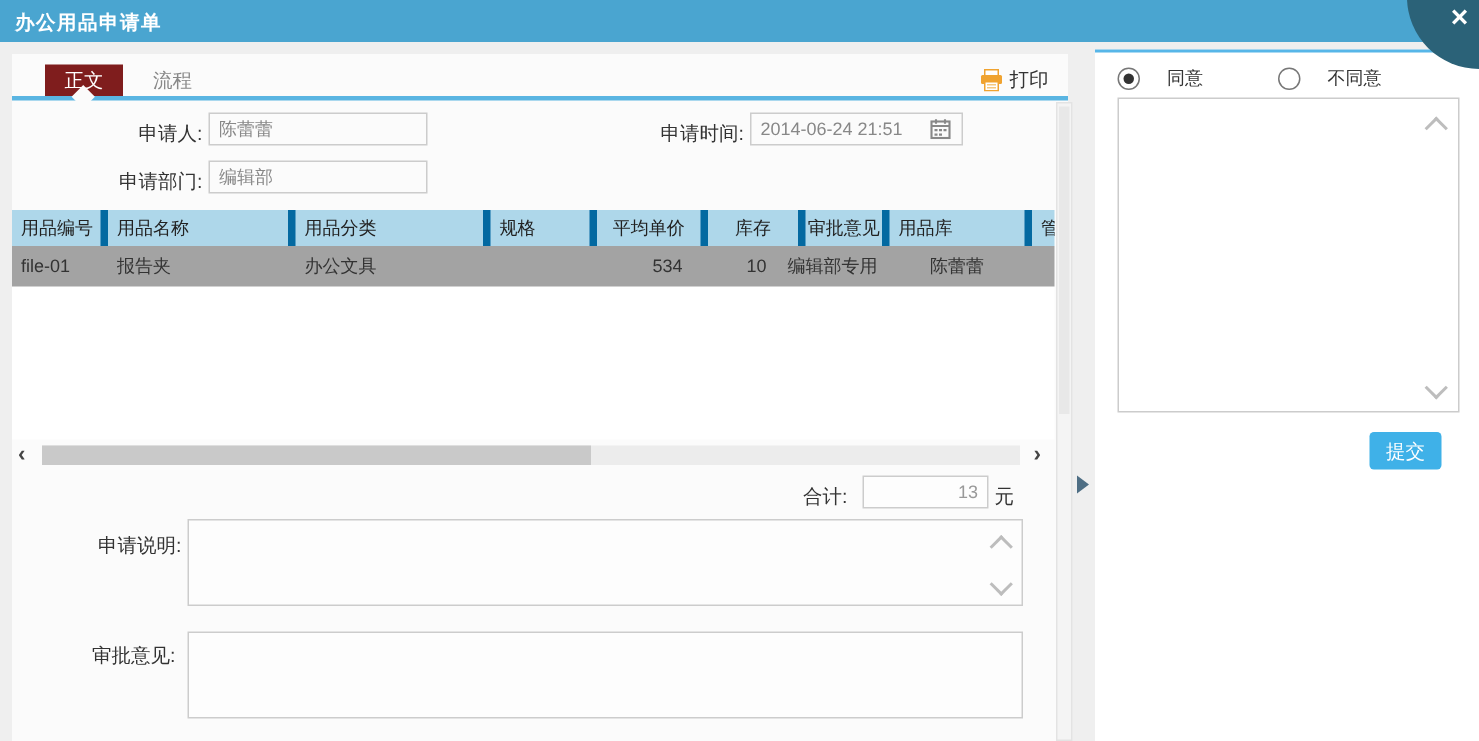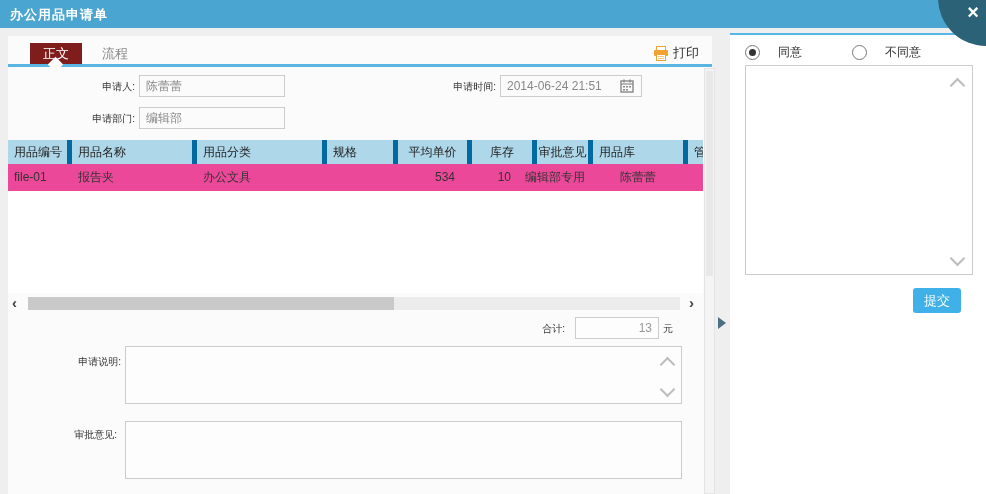--- a/index.html
+++ b/index.html
@@ -15,29 +15,29 @@
   .main-bg{position:absolute;left:8px;top:36px;width:704px;height:458px;background:#fbfbfb;}
   .tab{position:absolute;top:43px;height:22px;line-height:22px;font-size:13px;cursor:pointer;}
   .tab-active{left:30px;width:52px;background:#7f1d1d;color:#ffffff;text-align:center;}
   .tab-idle{left:95px;width:40px;color:#888;text-align:center;background:transparent;}
   .tab-underline{position:absolute;left:8px;top:64px;width:704px;height:3px;background:#5ab5e2;}
   .tab-notch{position:absolute;left:50px;top:59px;width:11px;height:11px;background:#fbfbfb;transform:rotate(45deg);z-index:2;}
   .print-btn{position:absolute;left:653px;top:43px;height:20px;display:flex;align-items:center;gap:4px;cursor:pointer;}
   .print-btn span{font-size:13px;color:#333;}
 
   
-  .flabel{position:absolute;font-size:10px;color:#333;text-align:right;}
+  .flabel{position:absolute;font-size:13px;color:#333;text-align:right;}
   .finput{position:absolute;height:20px;border:1px solid #ccc;background:#fbfbfb;font-size:12px;color:#888;line-height:20px;padding:0 6px;box-sizing:content-box;}
   .cal-icon{position:absolute;left:620px;top:79px;z-index:2;}
 
   
   .tbl-wrap{position:absolute;left:8px;top:140px;width:695px;height:153px;background:#ffffff;overflow:hidden;}
   .tbl-head{display:flex;width:760px;height:24px;background:#aed7ea;}
   .tbl-head .hc{height:24px;line-height:24px;font-size:12px;color:#222;border-right:5px solid #0369a1;box-sizing:border-box;overflow:hidden;white-space:nowrap;}
-  .tbl-row{display:flex;width:760px;height:27px;background:#ec4899;cursor:pointer;}
+  .tbl-row{display:flex;width:760px;height:27px;background:#a3a3a3;cursor:pointer;}
   .tbl-row .dc{height:27px;line-height:27px;font-size:12px;color:#333;box-sizing:border-box;overflow:hidden;white-space:nowrap;}
   .al{padding-left:6px;text-align:left;} .ac{text-align:center;} .ar{padding-right:8px;text-align:right;}
 
   
   .hscroll{position:absolute;left:8px;top:296px;width:695px;height:15px;}
   .hs-arrow{position:absolute;top:-2px;font-size:15px;font-weight:bold;color:#444;cursor:pointer;line-height:18px;}
   .hs-track{position:absolute;left:20px;top:1px;width:652px;height:13px;background:#ececec;}
   .hs-thumb{position:absolute;left:0;top:0;width:366px;height:13px;background:#c9c9c9;cursor:grab;}
   .vscroll{position:absolute;left:704px;top:68px;width:11px;height:426px;background:#f4f4f4;border:1px solid #e3e3e3;box-sizing:border-box;}
   .vs-thumb{position:absolute;left:1px;top:2px;width:7px;height:205px;background:#e8e8e8;}

